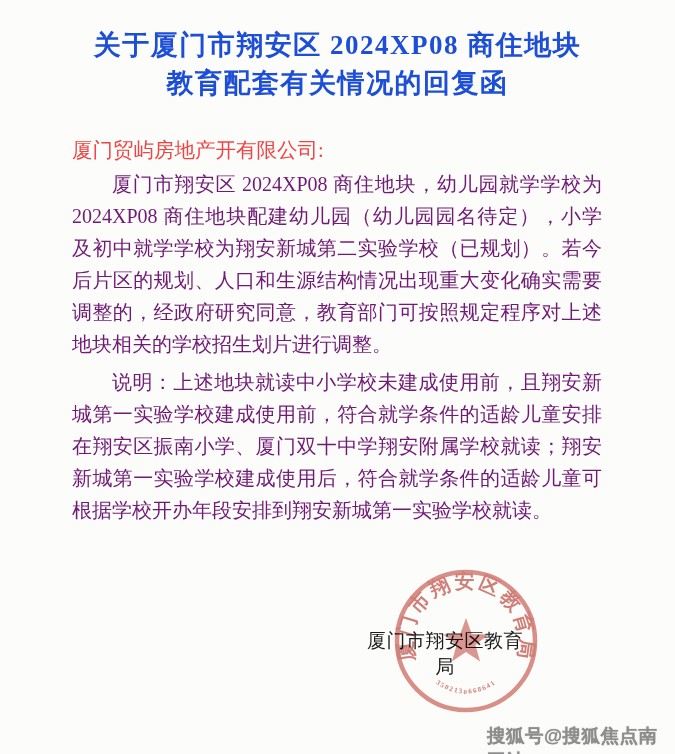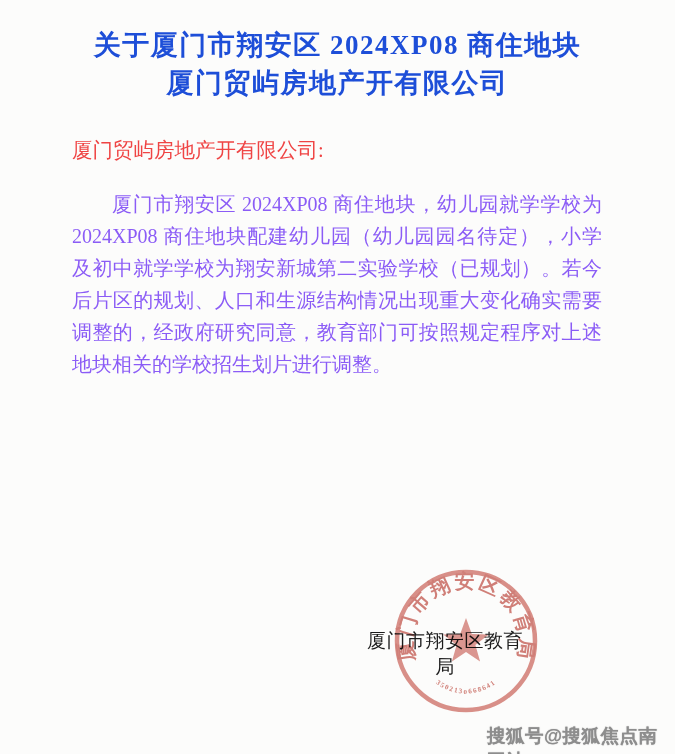--- a/index.html
+++ b/index.html
@@ -36,22 +36,21 @@
     color: #ef4444;
   }
   .body-text {
     position: absolute;
     top: 168px;
     left: 72px;
     width: 530px;
     font-size: 20px;
     line-height: 32px;
     text-align: justify;
-    color: #8b5cf6;
-    margin-top: 20px;
+    color: #701a75;
   }
   .body-text p { text-indent: 2em; }
   .body-text p.p1 { margin-bottom: 6px; }
   .signature {
     position: absolute;
     top: 628px;
     left: 360px;
     width: 170px;
     font-size: 19px;
     letter-spacing: 0.5px;
@@ -93,27 +92,28 @@
     text-shadow: 0 0 1px rgba(110,110,110,0.7);
   }
 </style>
 </head>
 <body>
 
 <div class="page">
 
   <div class="title">
     <div>关于厦门市翔安区 2024XP08 商住地块</div>
-    <div>厦门贸屿房地产开有限公司</div>
+    <div>教育配套有关情况的回复函</div>
   </div>
 
   <div class="salutation">厦门贸屿房地产开有限公司:</div>
 
   <div class="body-text">
     <p class="p1">厦门市翔安区 2024XP08 商住地块，幼儿园就学学校为 2024XP08 商住地块配建幼儿园（幼儿园园名待定），小学及初中就学学校为翔安新城第二实验学校（已规划）。若今后片区的规划、人口和生源结构情况出现重大变化确实需要调整的，经政府研究同意，教育部门可按照规定程序对上述地块相关的学校招生划片进行调整。</p>
+    <p class="p2">说明：上述地块就读中小学校未建成使用前，且翔安新城第一实验学校建成使用前，符合就学条件的适龄儿童安排在翔安区振南小学、厦门双十中学翔安附属学校就读；翔安新城第一实验学校建成使用后，符合就学条件的适龄儿童可根据学校开办年段安排到翔安新城第一实验学校就读。</p>
   </div>
 
   <div class="signature">厦门市翔安区教育局</div>
 
   <svg class="seal" viewBox="0 0 150 150" aria-hidden="true">
     <circle cx="75" cy="75" r="69" fill="none" stroke="#cb6157" stroke-width="4.5" opacity="0.85"></circle>
     <path id="seal-arc-top" d="M 22 86 A 54 54 0 1 1 128 86" fill="none"></path>
     <text font-size="20" fill="#c9655c" letter-spacing="3">
       <textPath href="#seal-arc-top" startOffset="50%" text-anchor="middle">厦门市翔安区教育局</textPath>
     </text>

